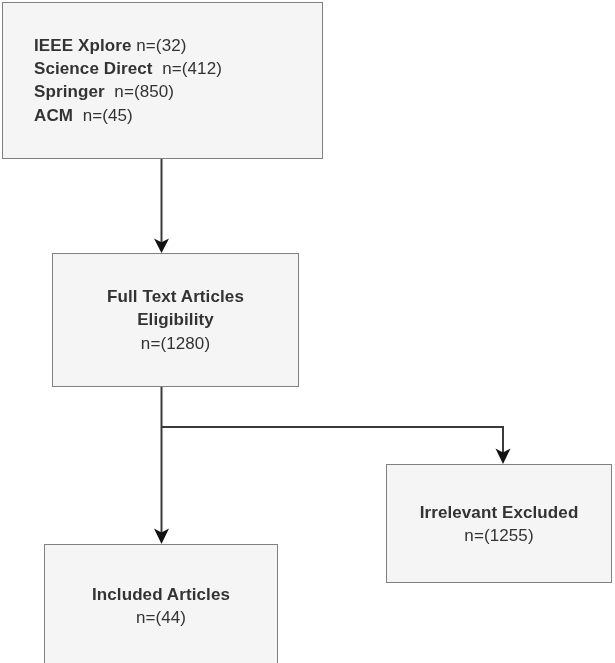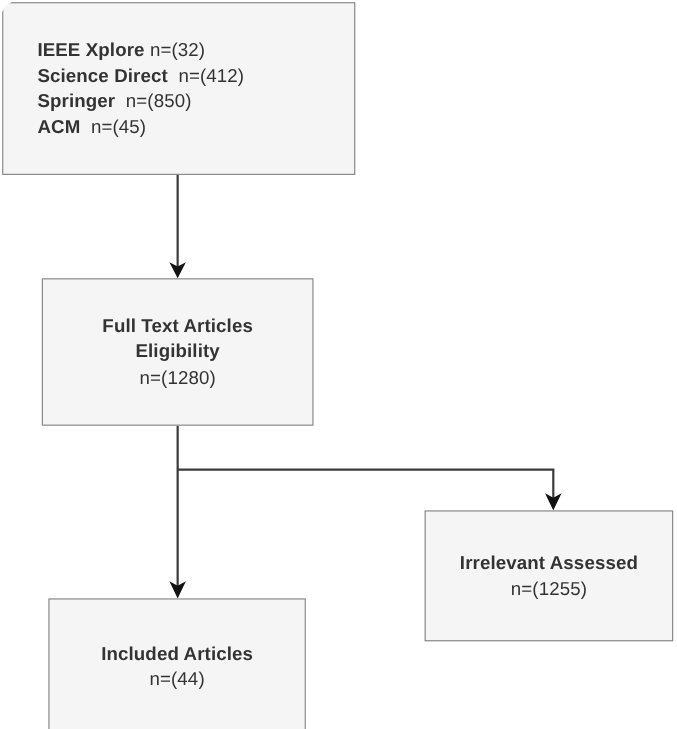--- a/index.html
+++ b/index.html
@@ -10,21 +10,20 @@
   }
   body {
     font-family: "Liberation Sans", sans-serif;
   }
   #canvas {
     position: relative;
     width: 615px;
     height: 663px;
     background: #ffffff;
     overflow: hidden;
-    border-radius: 19px;
   }
   .node {
     position: absolute;
     box-sizing: border-box;
     background: #f5f5f5;
     border: 1px solid #808080;
     color: #333333;
     font-size: 17px;
     line-height: 1.38;
     letter-spacing: 0.1px;
@@ -67,21 +66,21 @@
     font-weight: normal;
   }
   
   #node-sources {
     left: 2px;
     top: 2px;
     width: 321px;
     height: 157px;
   }
   #node-fulltext {
-    left: 38px;
+    left: 52px;
     top: 253px;
     width: 247px;
     height: 134px;
   }
   #node-excluded {
     left: 386px;
     top: 464px;
     width: 226px;
     height: 119px;
   }
@@ -145,21 +144,21 @@
   <div class="node" id="node-fulltext">
     <div class="node-inner center">
       <div class="line-row lbl">Full Text Articles</div>
       <div class="line-row lbl">Eligibility</div>
       <div class="line-row val">n=(1280)</div>
     </div>
   </div>
 
   <div class="node" id="node-excluded">
     <div class="node-inner center">
-      <div class="line-row lbl">Irrelevant Assessed</div>
+      <div class="line-row lbl">Irrelevant Excluded</div>
       <div class="line-row val">n=(1255)</div>
     </div>
   </div>
 
   <div class="node" id="node-included">
     <div class="node-inner center">
       <div class="line-row lbl">Included Articles</div>
       <div class="line-row val">n=(44)</div>
     </div>
   </div>

